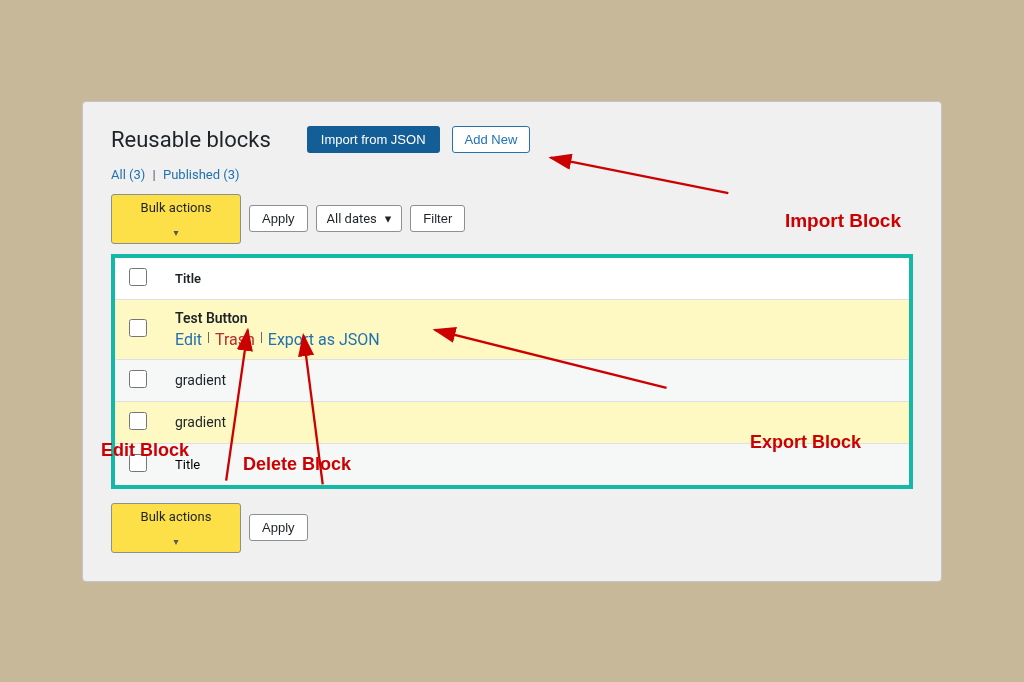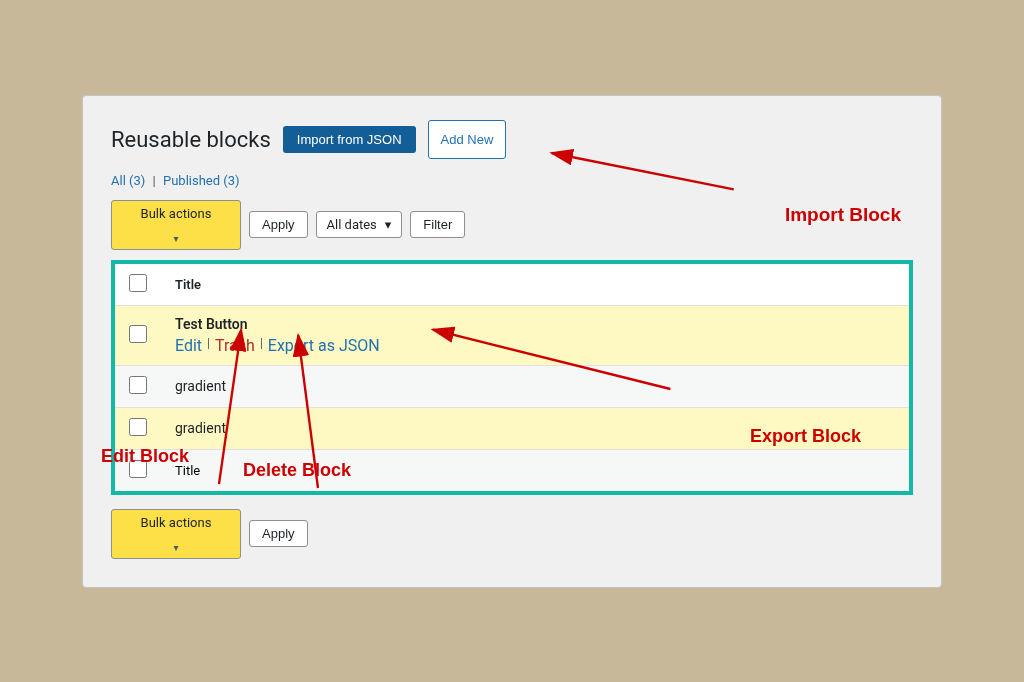--- a/index.html
+++ b/index.html
@@ -44,26 +44,27 @@
     }
     .btn-import-json {
       background: #135e96;
       color: #fff;
       border: none;
       padding: 6px 14px;
       font-size: 13px;
       border-radius: 3px;
       cursor: pointer;
       font-weight: 500;
+      margin-left: 24px;
     }
     .btn-add-new {
       background: #fff;
       color: #2271b1;
       border: 1px solid #2271b1;
-      padding: 11px 12px;
+      padding: 5px 12px;
       font-size: 13px;
       border-radius: 3px;
       cursor: pointer;
     }
 
     
     .filter-links {
       font-size: 13px;
       color: #50575e;
       margin-bottom: 12px;

